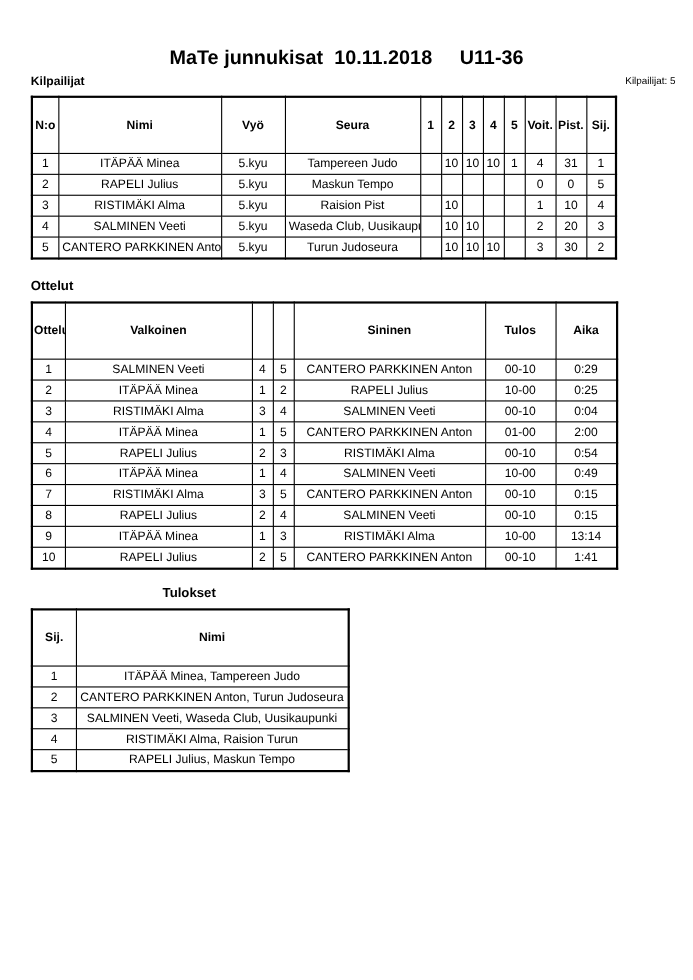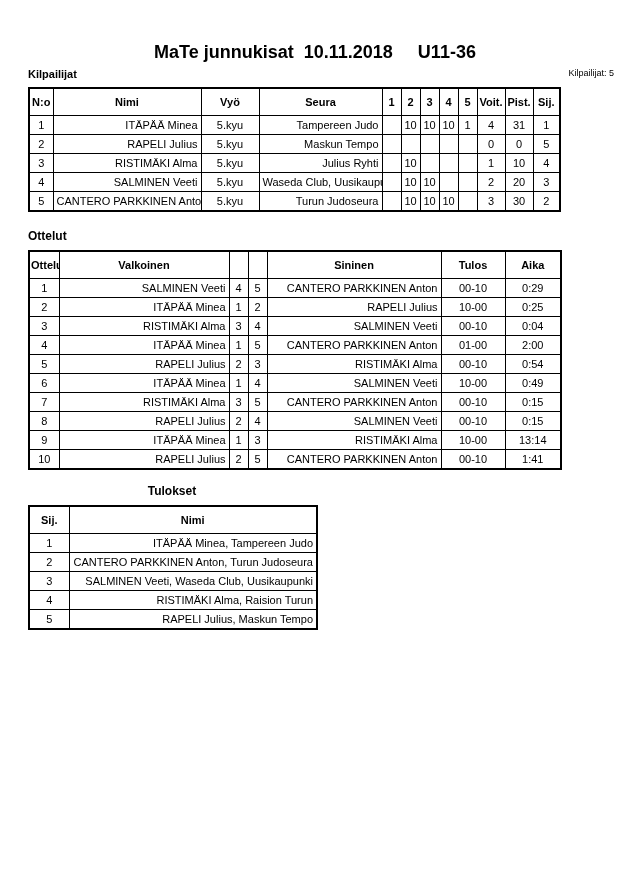--- a/index.html
+++ b/index.html
@@ -20,23 +20,23 @@
     position:absolute;top:68px;right:16px;font-size:9px;
   }
   table{
     border-collapse:collapse;table-layout:fixed;
     font-size:11px;margin-left:28px;border:2px solid #000;
   }
   th,td{
     border:1px solid #000;height:18px;padding:0 3px;
     overflow:hidden;white-space:nowrap;line-height:18px;
   }
-  th{font-weight:bold;text-align:center;padding:4px 1px;}
+  th{font-weight:bold;text-align:center;padding:16px 1px;}
   td.c{text-align:center;padding:0 1px;}
-  td.l{text-align:right;}
+  td.l{text-align:center;}
   .t1{margin-top:7px;width:531px;}
   .h2{margin:17px 0 0 28px;width:531px;text-align:left;font-size:12px;font-weight:bold;}
   .t2{margin-top:7px;width:532px;}
   .h3{margin:14px 0 0 28px;width:288px;text-align:center;font-size:12px;font-weight:bold;}
   .t3{margin-top:7px;width:288px;}
 </style>
 </head>
 <body>
 
 <div class="page">
@@ -102,21 +102,21 @@
         <td class="c"></td>
         <td class="c"></td>
         <td class="c">0</td>
         <td class="c">0</td>
         <td class="c">5</td>
       </tr>
       <tr>
         <td class="c">3</td>
         <td class="l">RISTIMÄKI Alma</td>
         <td class="c">5.kyu</td>
-        <td class="l">Julius Ryhti</td>
+        <td class="l">Raision Pist</td>
         <td class="c"></td>
         <td class="c">10</td>
         <td class="c"></td>
         <td class="c"></td>
         <td class="c"></td>
         <td class="c">1</td>
         <td class="c">10</td>
         <td class="c">4</td>
       </tr>
       <tr>

